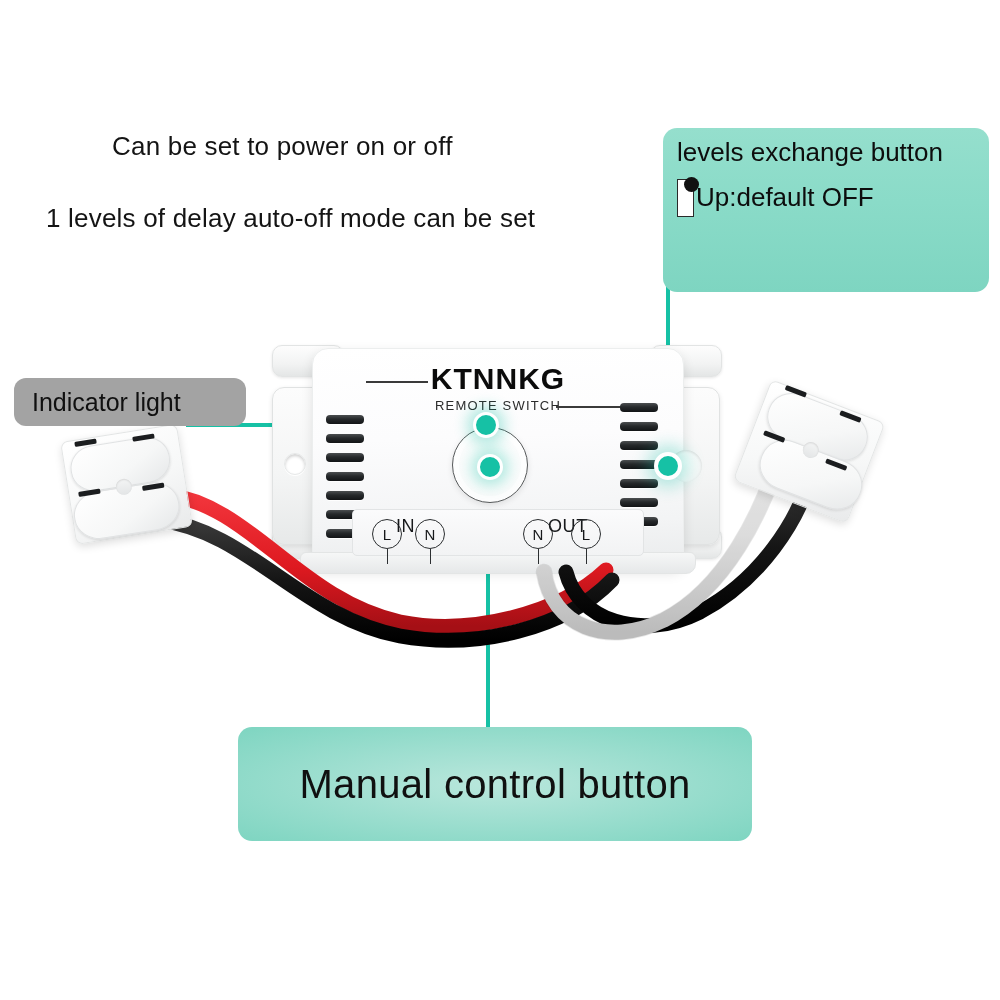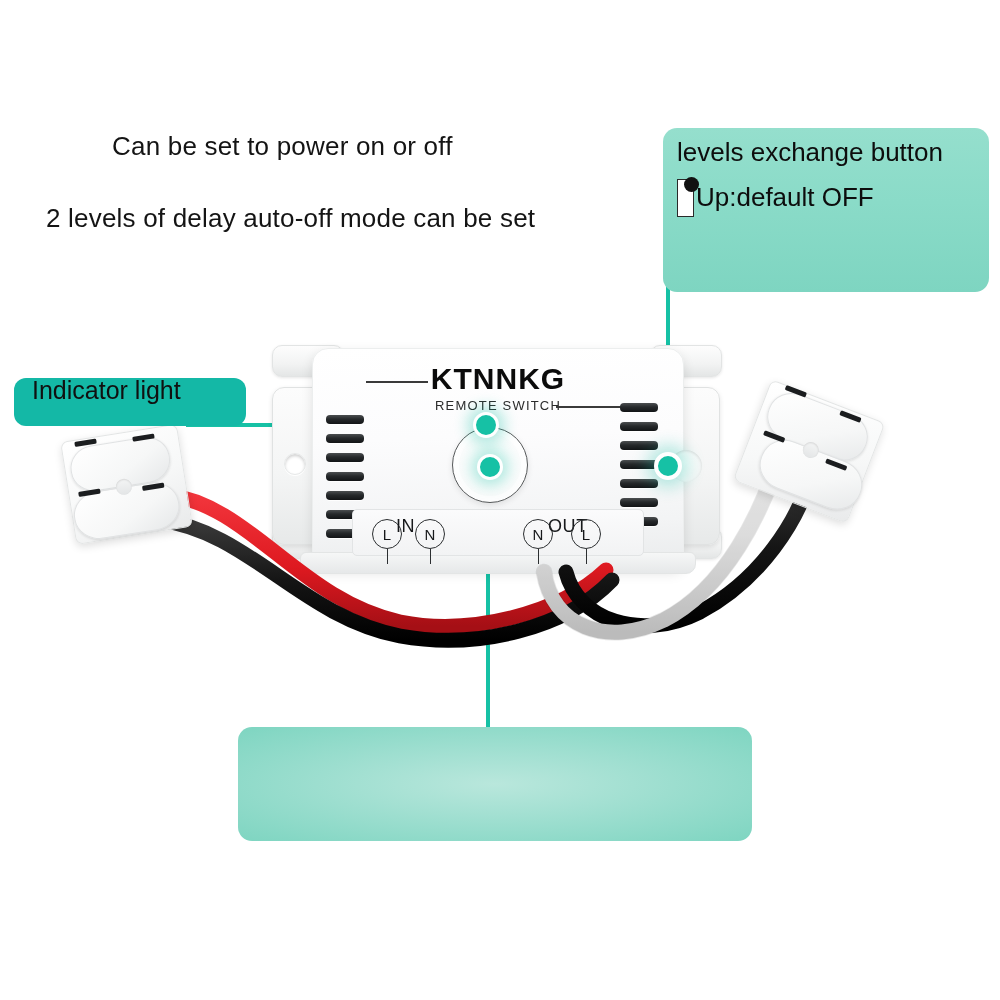--- a/index.html
+++ b/index.html
@@ -43,23 +43,24 @@
     font-size: 26px;
     color: #101010;
     white-space: nowrap;
     line-height: 1.0;
   }
 
   
   #callout-indicator {
     left: 14px; top: 378px;
     width: 232px; height: 48px;
-    background: #14b8a6;
+    background: #a3a3a3;
     border-radius: 12px;
     display: flex;
+    align-items: center;
     padding-left: 18px;
   }
   #callout-indicator .callout-text { font-size: 25px; }
 
   
   #callout-shift {
     left: 663px; top: 128px;
     width: 326px; height: 164px;
     background: linear-gradient(180deg,#95dfcd 0%, #8adbc8 45%, #7ed5c1 100%);
     border-radius: 14px;
@@ -346,21 +347,21 @@
     background: linear-gradient(180deg,#f4f5f5,#e3e5e6);
     box-shadow: inset 0 1px 2px rgba(0,0,0,.12);
   }
 </style>
 </head>
 <body>
 
 <div id="stage">
 
   <div class="feature-line" id="feature-0">Can be set to power on or off</div>
-  <div class="feature-line" id="feature-1">2 levels of delay auto-off mode can be set</div>
+  <div class="feature-line" id="feature-1">1 levels of delay auto-off mode can be set</div>
 
   <div class="leader" id="leader-indicator"></div>
   <div class="leader" id="leader-shift"></div>
   <div class="leader" id="leader-bottom"></div>
 
   <div id="device">
 
     <div class="mount-tab" id="tab-tl"></div>
     <div class="mount-tab" id="tab-tr"></div>
     <div class="mount-tab" id="tab-bl"></div>
@@ -484,15 +485,16 @@
     <div class="shift-row">
       <span class="dipswitch up">
         <span class="knob"></span>
       </span>
       <span class="label">Up:default OFF</span>
     </div>
 
   </div>
 
   <div class="callout" id="callout-bottom">
+    <span class="callout-text">Manual control button</span>
   </div>
 
 </div>
 
 </body></html>

